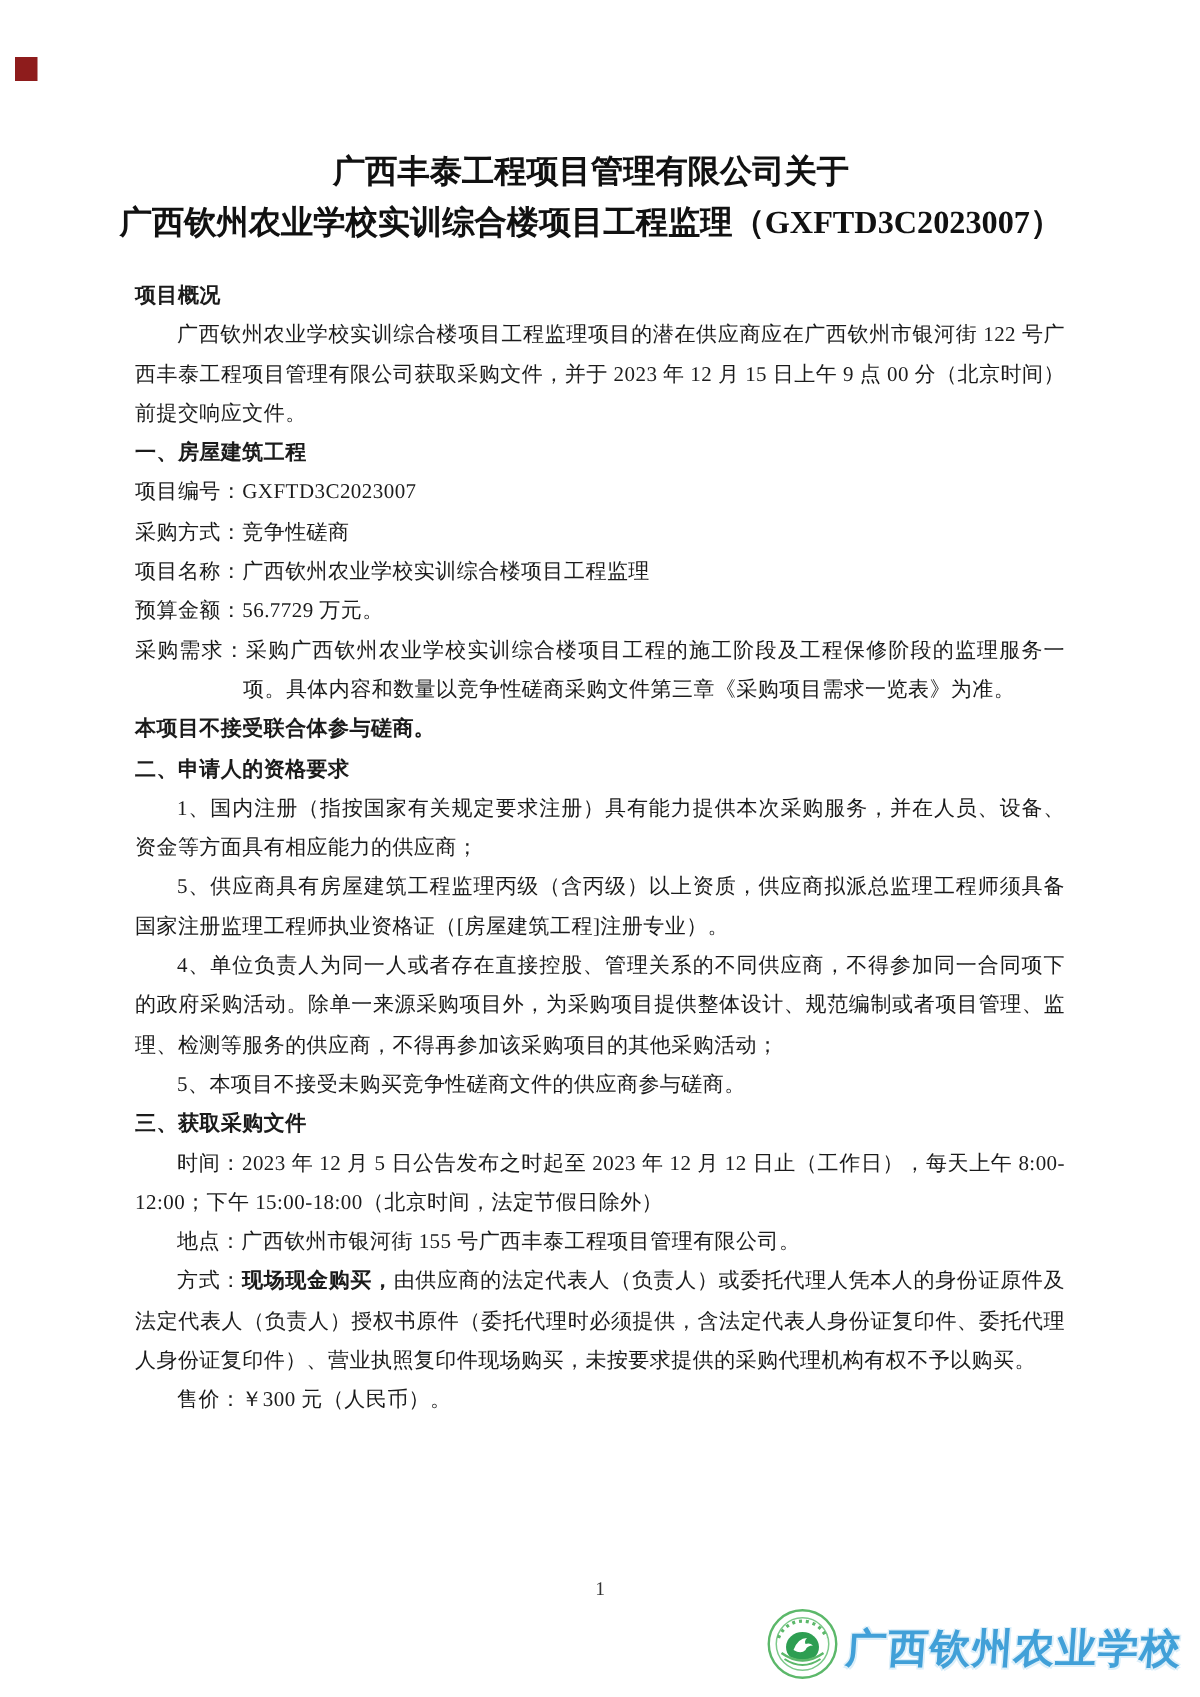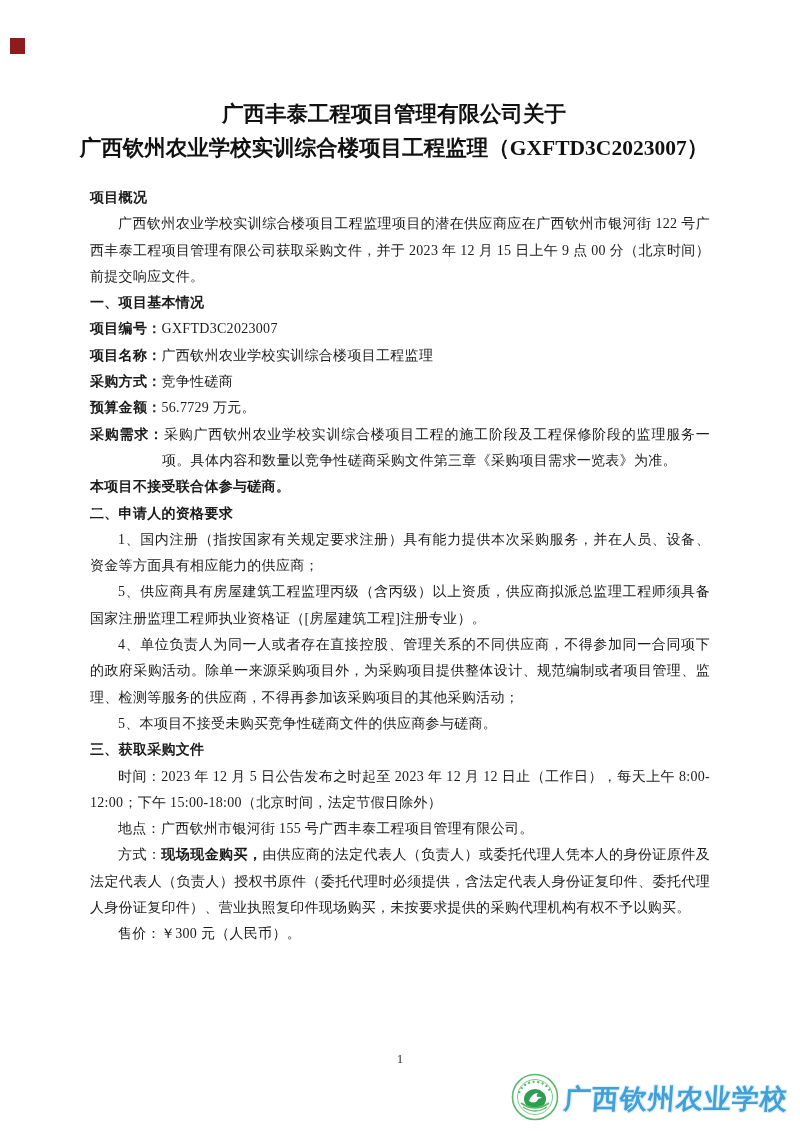--- a/index.html
+++ b/index.html
@@ -30,21 +30,21 @@
     letter-spacing:0.3px;
   }
   .content p{margin:0;}
   .h-bold{font-weight:bold;}
   .indent{text-indent:2em;}
   .field{
     padding-left:72px;
     text-indent:-72px;
     margin:0;
   }
-  .field b{font-weight:bold;}
+  .field b{font-weight:normal;}
   .page-number{
     position:absolute;left:0;right:0;bottom:64px;
     text-align:center;font-size:13px;color:#333;
   }
   .footer-brand{
     position:absolute;right:12px;bottom:6px;
     display:flex;align-items:center;gap:5px;
   }
   .brand-text{
     font-family:"Liberation Sans","DejaVu Sans",sans-serif;
@@ -68,25 +68,25 @@
   <h1 class="title">
     <div>广西丰泰工程项目管理有限公司关于</div>
     <div>广西钦州农业学校实训综合楼项目工程监理（GXFTD3C2023007）</div>
   </h1>
 
   <div class="content">
 
     <p class="h-bold">项目概况</p>
     <p class="indent">广西钦州农业学校实训综合楼项目工程监理项目的潜在供应商应在广西钦州市银河街 122 号广西丰泰工程项目管理有限公司获取采购文件，并于 2023 年 12 月 15 日上午 9 点 00 分（北京时间）前提交响应文件。</p>
 
-    <p class="h-bold">一、项目基本情况</p>
+    <p class="h-bold">一、房屋建筑工程</p>
 
     <p class="field"><b>项目编号：</b><span>GXFTD3C2023007</span></p>
+    <p class="field"><b>采购方式：</b><span>竞争性磋商</span></p>
     <p class="field"><b>项目名称：</b><span>广西钦州农业学校实训综合楼项目工程监理</span></p>
-    <p class="field"><b>采购方式：</b><span>竞争性磋商</span></p>
     <p class="field"><b>预算金额：</b><span>56.7729 万元。</span></p>
     <p class="field"><b>采购需求：</b><span>采购广西钦州农业学校实训综合楼项目工程的施工阶段及工程保修阶段的监理服务一项。具体内容和数量以竞争性磋商采购文件第三章《采购项目需求一览表》为准。</span></p>
 
     <p class="h-bold">本项目不接受联合体参与磋商。</p>
 
     <p class="h-bold">二、申请人的资格要求</p>
     <p class="indent">1、国内注册（指按国家有关规定要求注册）具有能力提供本次采购服务，并在人员、设备、资金等方面具有相应能力的供应商；</p>
     <p class="indent">5、供应商具有房屋建筑工程监理丙级（含丙级）以上资质，供应商拟派总监理工程师须具备国家注册监理工程师执业资格证（[房屋建筑工程]注册专业）。</p>
     <p class="indent">4、单位负责人为同一人或者存在直接控股、管理关系的不同供应商，不得参加同一合同项下的政府采购活动。除单一来源采购项目外，为采购项目提供整体设计、规范编制或者项目管理、监理、检测等服务的供应商，不得再参加该采购项目的其他采购活动；</p>
     <p class="indent">5、本项目不接受未购买竞争性磋商文件的供应商参与磋商。</p>

